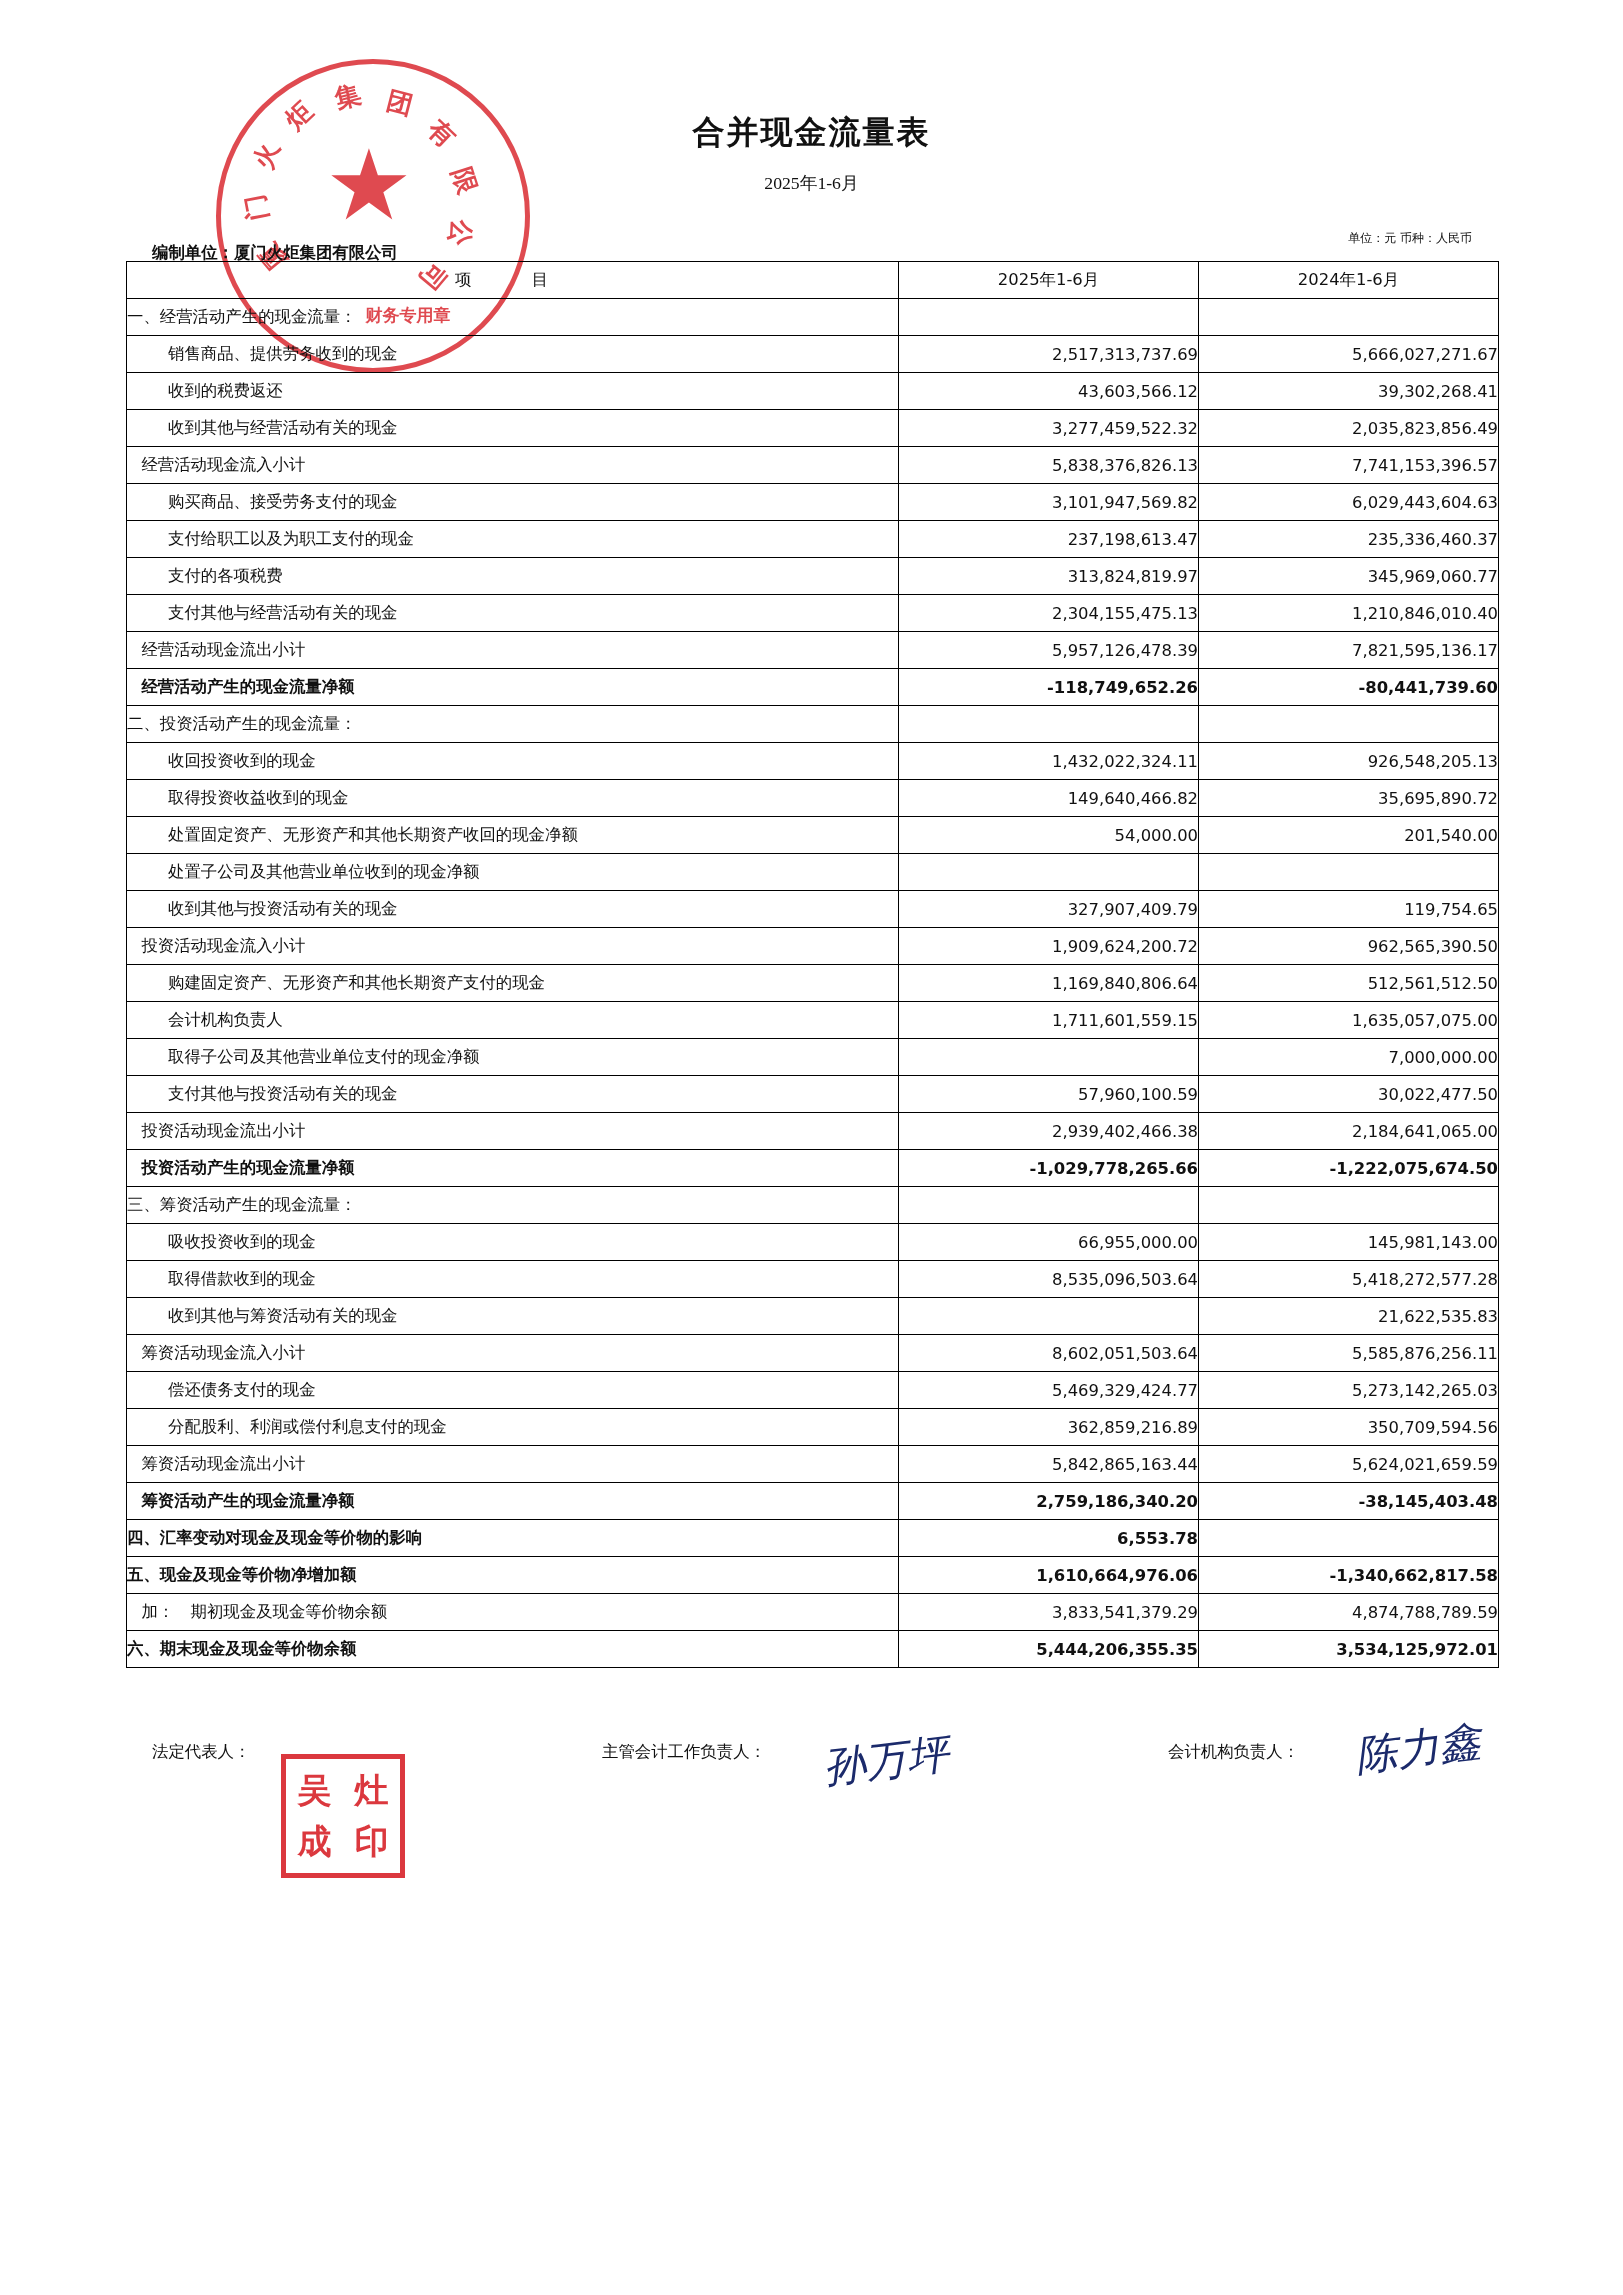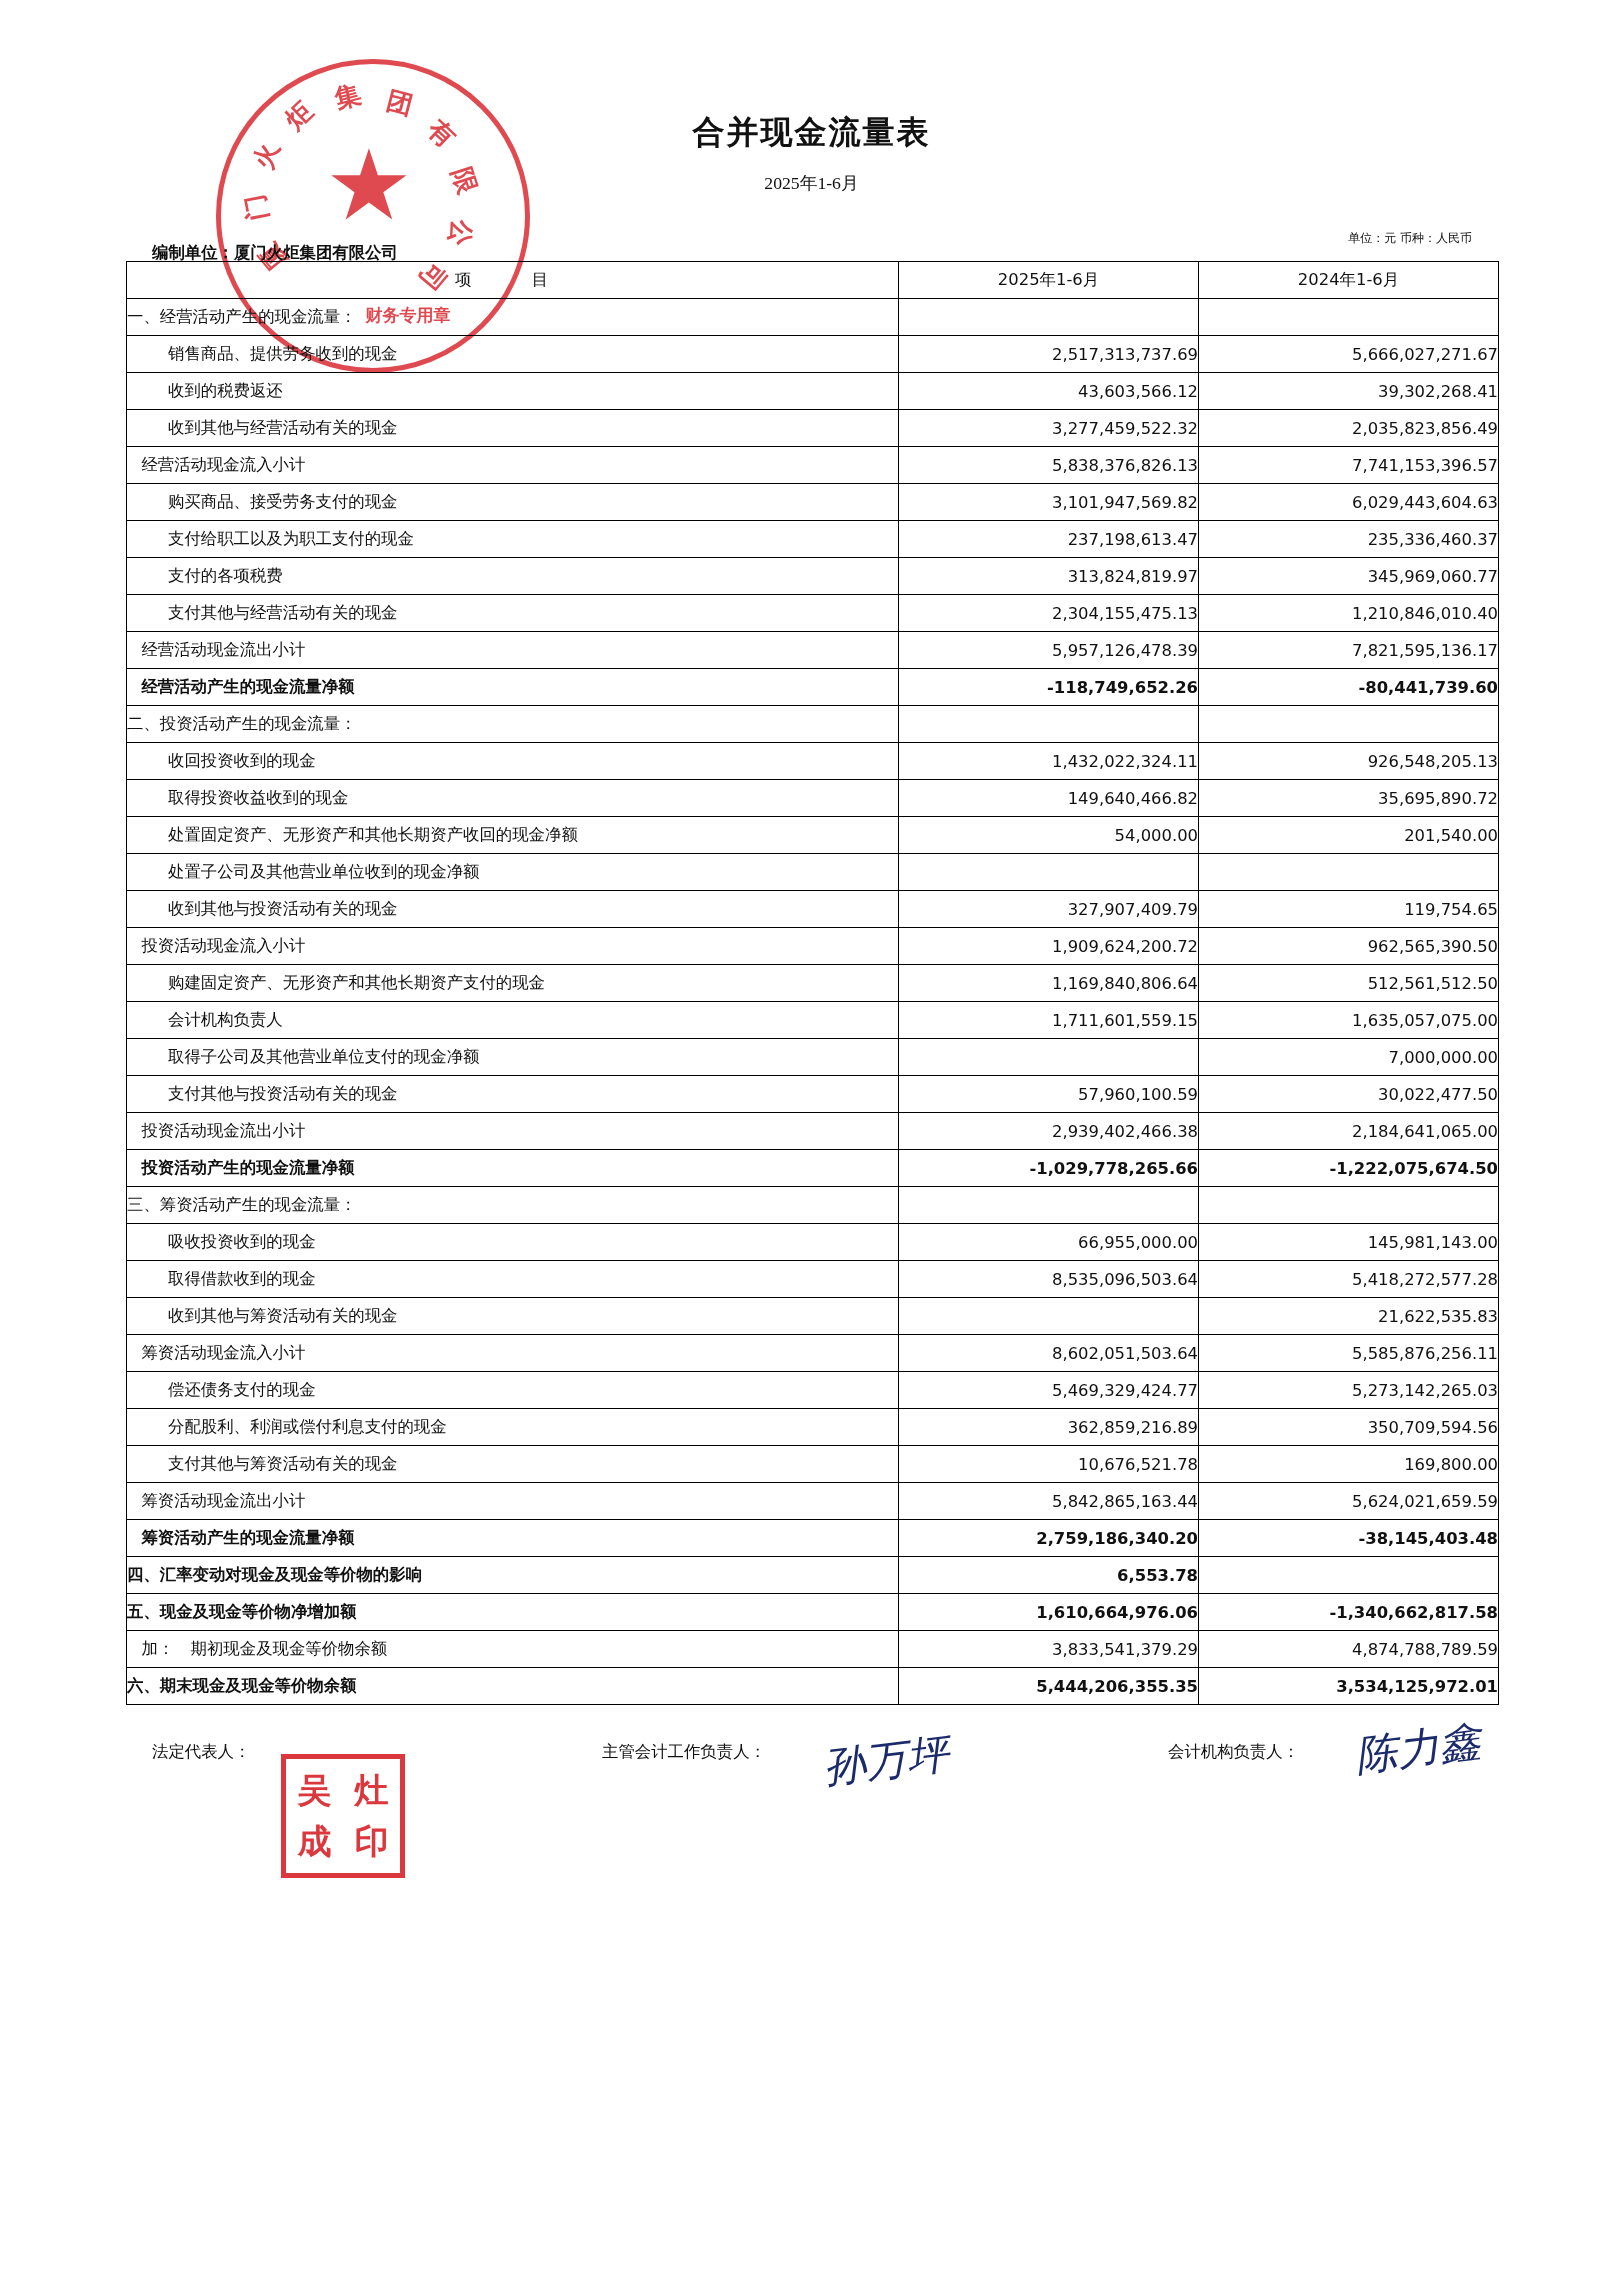--- a/index.html
+++ b/index.html
@@ -405,25 +405,20 @@
           <td class="item lvl2">偿还债务支付的现金</td>
           <td class="num">5,469,329,424.77</td>
           <td class="num">5,273,142,265.03</td>
         </tr>
         <tr>
           <td class="item lvl2">分配股利、利润或偿付利息支付的现金</td>
           <td class="num">362,859,216.89</td>
           <td class="num">350,709,594.56</td>
         </tr>
         <tr>
-          <td class="item lvl2">支付其他与筹资活动有关的现金</td>
-          <td class="num">10,676,521.78</td>
-          <td class="num">169,800.00</td>
-        </tr>
-        <tr>
           <td class="item lvl1">筹资活动现金流出小计</td>
           <td class="num">5,842,865,163.44</td>
           <td class="num">5,624,021,659.59</td>
         </tr>
         <tr>
           <td class="item lvl1 bold">筹资活动产生的现金流量净额</td>
           <td class="num bold">2,759,186,340.20</td>
           <td class="num bold">-38,145,403.48</td>
         </tr>
         <tr>

